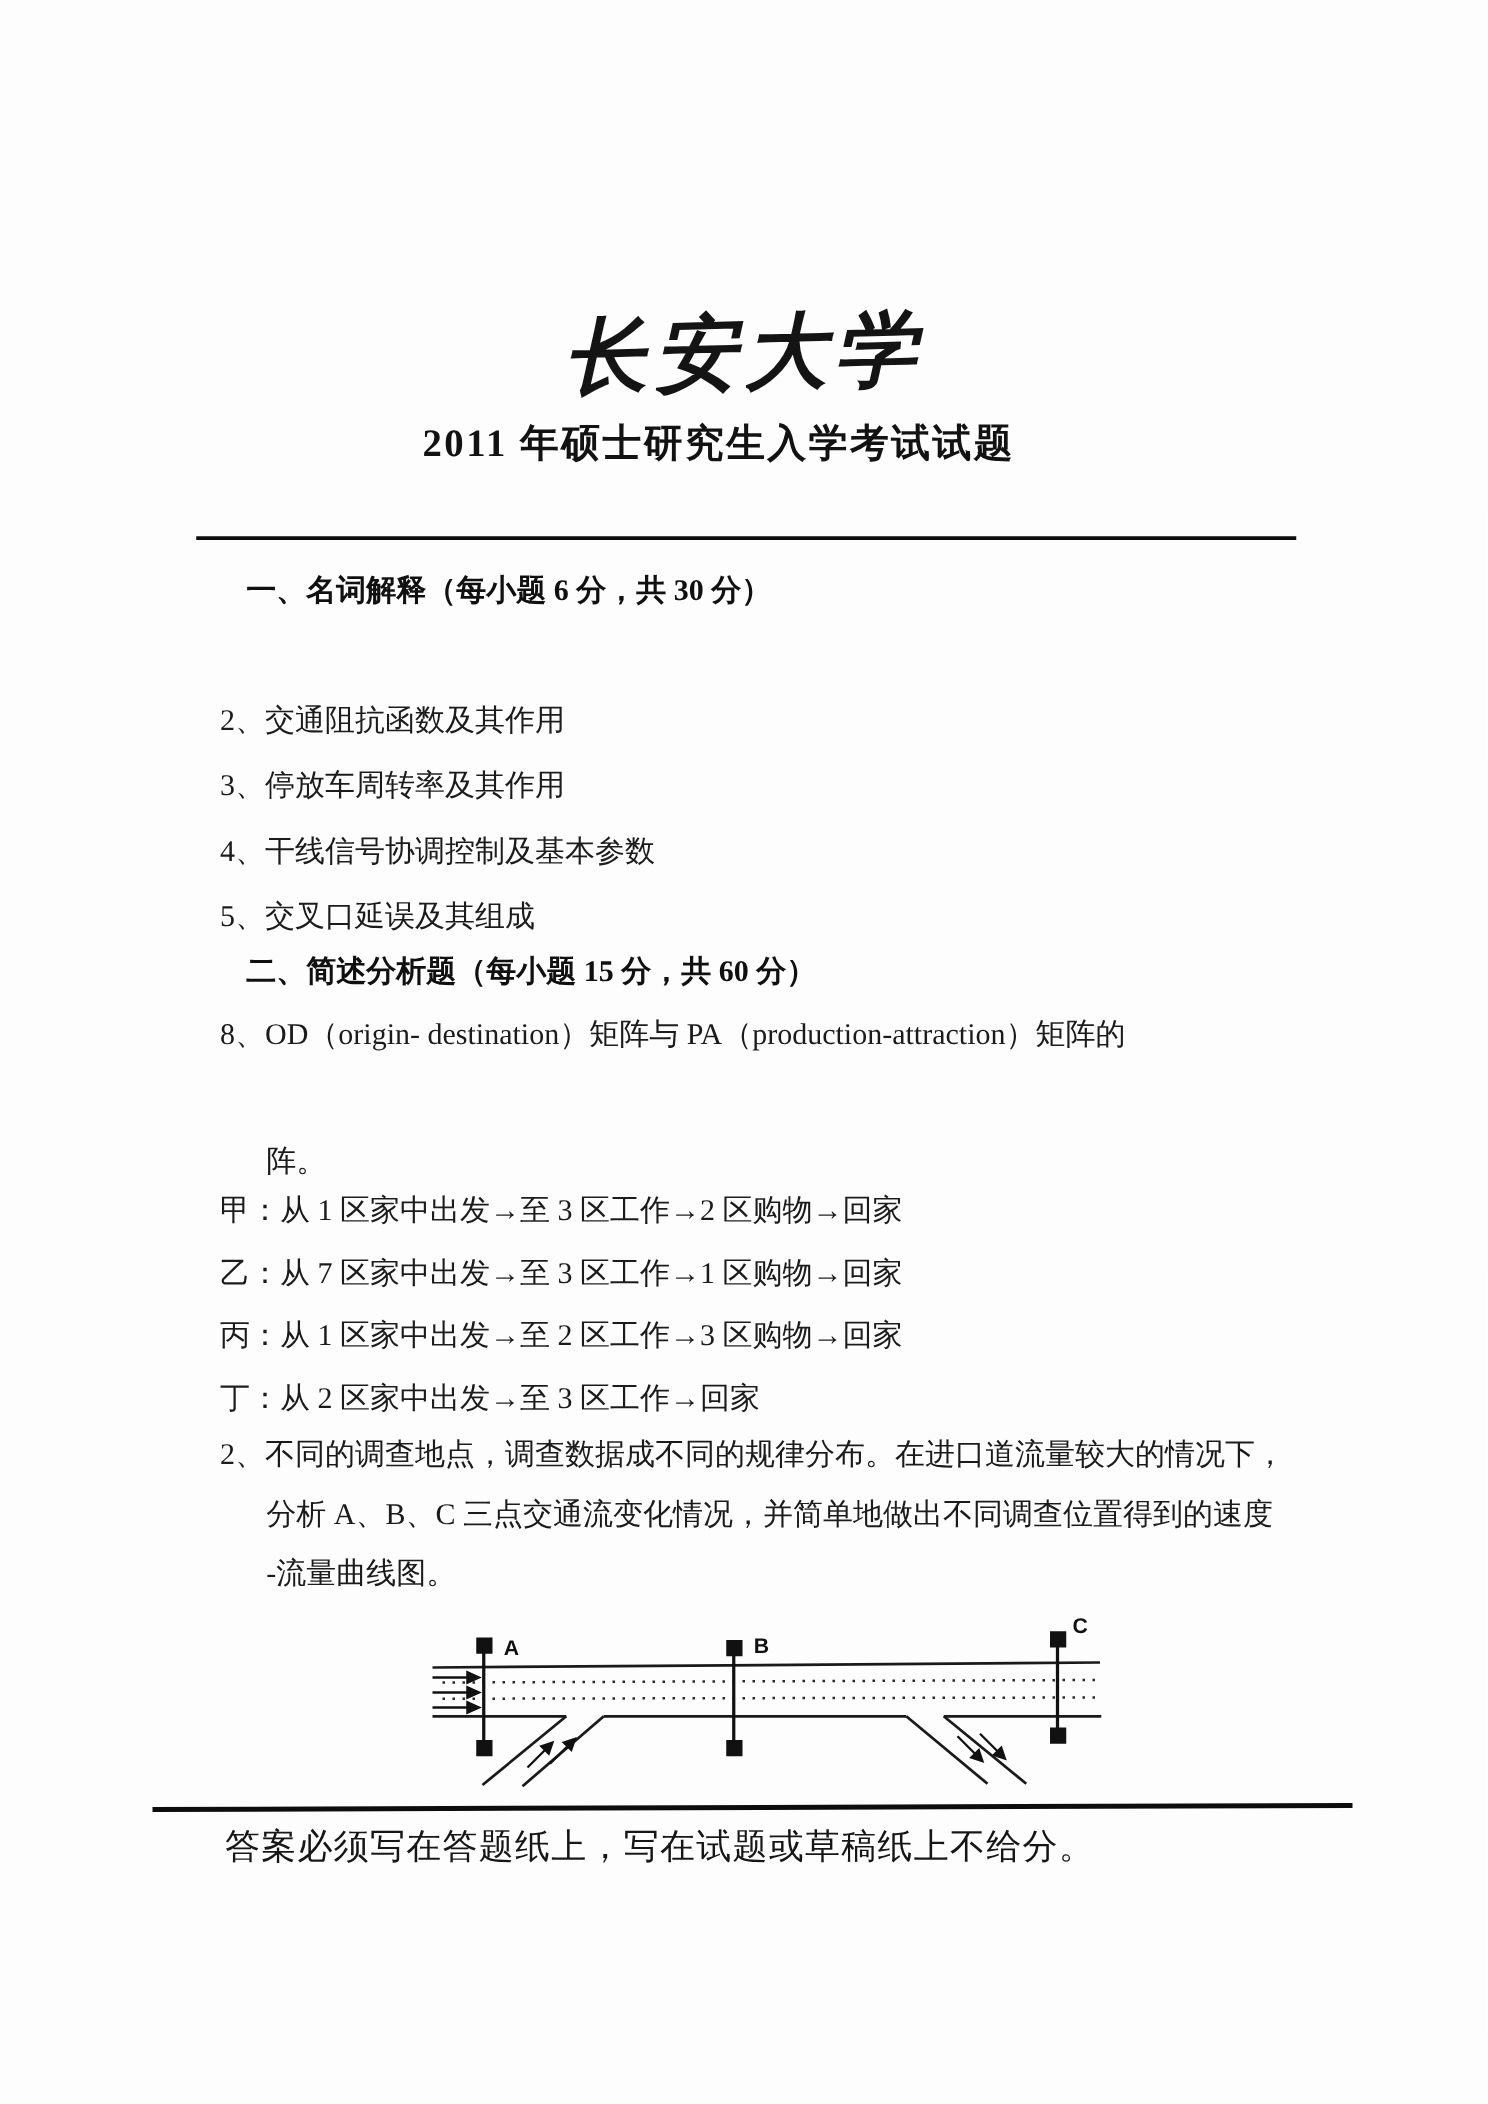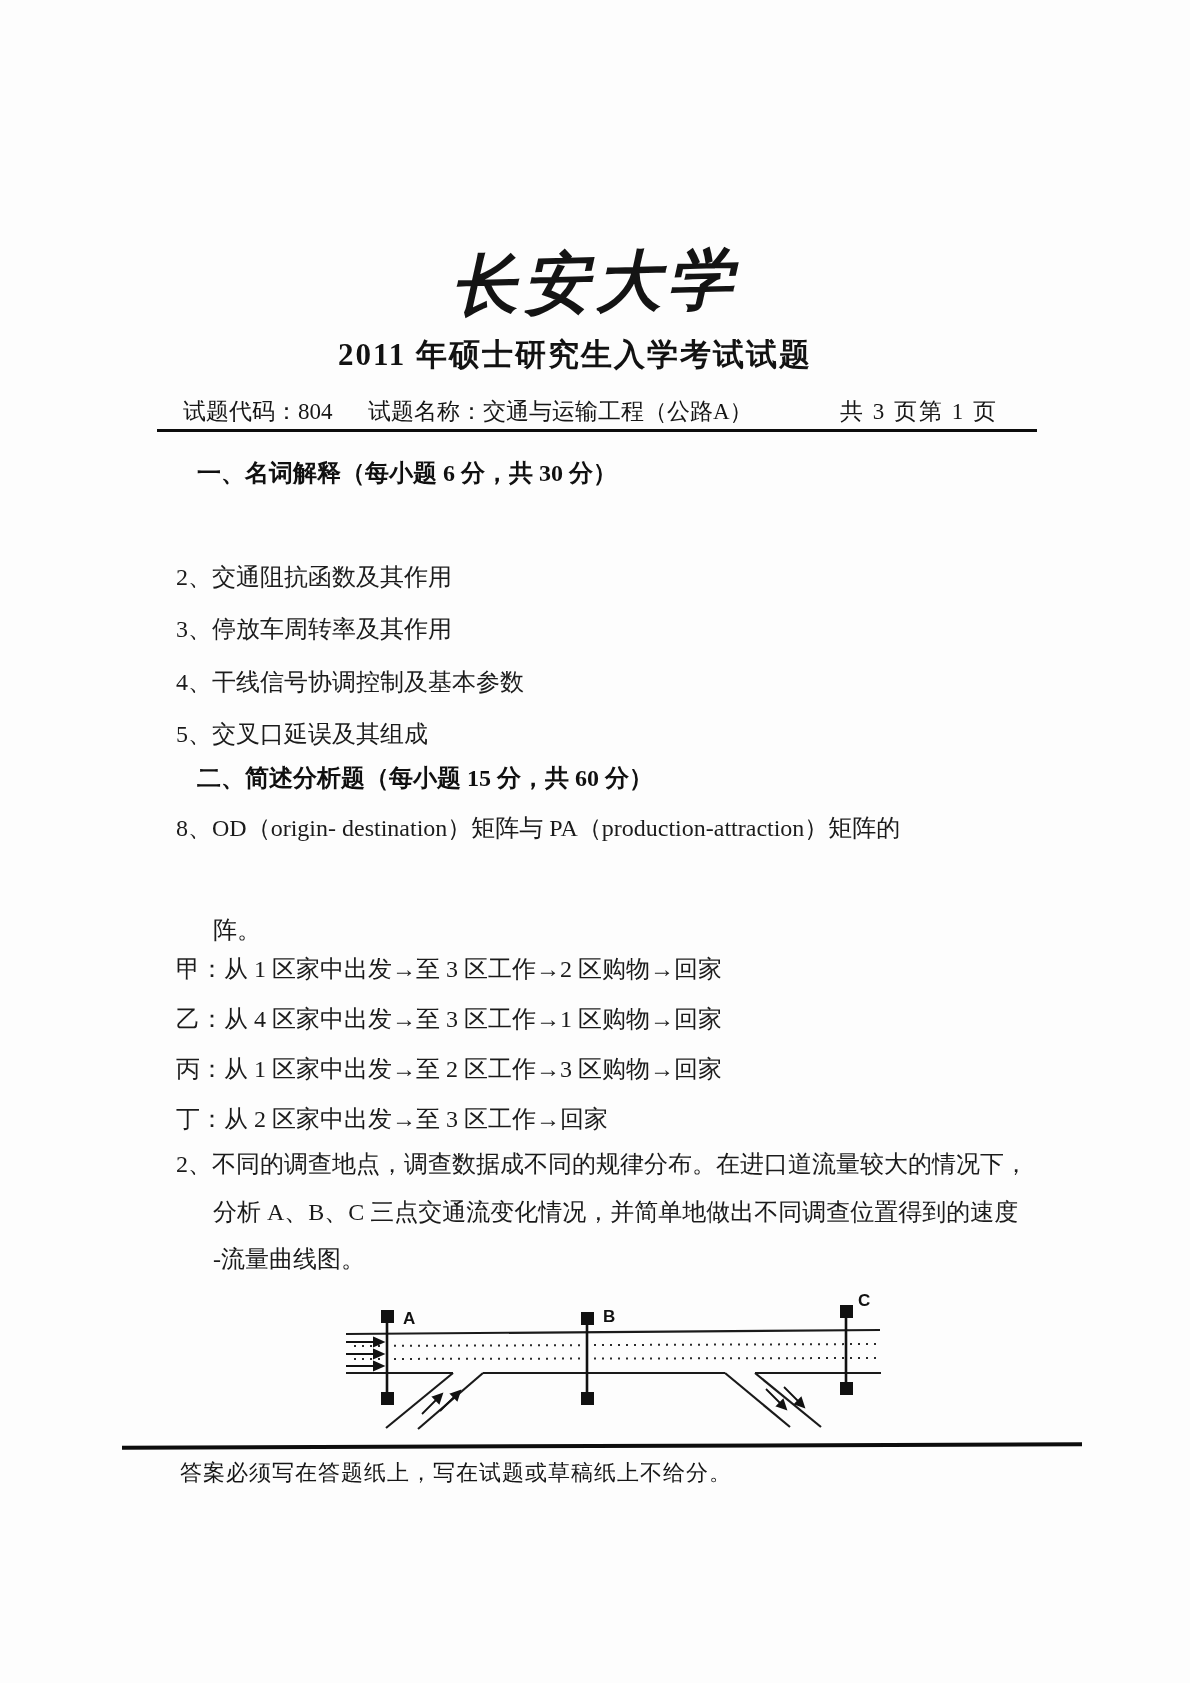--- a/index.html
+++ b/index.html
@@ -39,52 +39,47 @@
     transform:rotate(-0.2deg);
   }
   .line{
     position:absolute;left:176px;
     font-size:24px;line-height:34px;white-space:nowrap;color:#1b1b1b;
   }
   .line.heading{left:197px;font-weight:bold;color:#101010;}
   .line.indent{left:213px;}
   .footer-note{
     position:absolute;top:1458px;left:180px;
-    font-size:22px;white-space:nowrap;color:#161616;letter-spacing:1px;
+    font-size:28px;white-space:nowrap;color:#161616;letter-spacing:1px;
   }
   .diagram{position:absolute;top:1288px;left:318px;}
   .dg-label{font-family:"Liberation Sans","DejaVu Sans",sans-serif;font-size:17px;font-weight:bold;fill:#111;}
 </style>
 </head>
 <body>
 
 <div id="page">
 
   <div class="logo">长安大学</div>
 
   <div class="title">2011 年硕士研究生入学考试试题</div>
 
-  <div class="meta">
-    <span class="m-code">试题代码：804</span>
-    <span class="m-name">试题名称：交通与运输工程（公路A）</span>
-    <span class="m-pages">共 3 页第 1 页</span>
-  </div>
 
   <div class="rule-top"></div>
 
   <div class="line heading" style="top:456px">一、名词解释（每小题 6 分，共 30 分）</div>
   <div class="line" style="top:560px">2、交通阻抗函数及其作用</div>
   <div class="line" style="top:612px">3、停放车周转率及其作用</div>
   <div class="line" style="top:665px">4、干线信号协调控制及基本参数</div>
   <div class="line" style="top:717px">5、交叉口延误及其组成</div>
   <div class="line heading" style="top:761px">二、简述分析题（每小题 15 分，共 60 分）</div>
   <div class="line" style="top:811px">8、OD（origin- destination）矩阵与 PA（production-attraction）矩阵的</div>
   <div class="line indent" style="top:913px">阵。</div>
   <div class="line" style="top:952px">甲：从 1 区家中出发→至 3 区工作→2 区购物→回家</div>
-  <div class="line" style="top:1002px">乙：从 4 区家中出发→至 3 区工作→1 区购物→回家</div>
+  <div class="line" style="top:1002px">乙：从 7 区家中出发→至 3 区工作→1 区购物→回家</div>
   <div class="line" style="top:1052px">丙：从 1 区家中出发→至 2 区工作→3 区购物→回家</div>
   <div class="line" style="top:1102px">丁：从 2 区家中出发→至 3 区工作→回家</div>
   <div class="line" style="top:1147px">2、不同的调查地点，调查数据成不同的规律分布。在进口道流量较大的情况下，</div>
   <div class="line indent" style="top:1195px">分析 A、B、C 三点交通流变化情况，并简单地做出不同调查位置得到的速度</div>
   <div class="line indent" style="top:1242px">-流量曲线图。</div>
 
   <svg class="diagram" width="580" height="168" viewBox="0 0 580 168">
 
     <g stroke="#1a1a1a" stroke-width="2.2" fill="none">
       <path d="M28 46 L562 42"></path>

